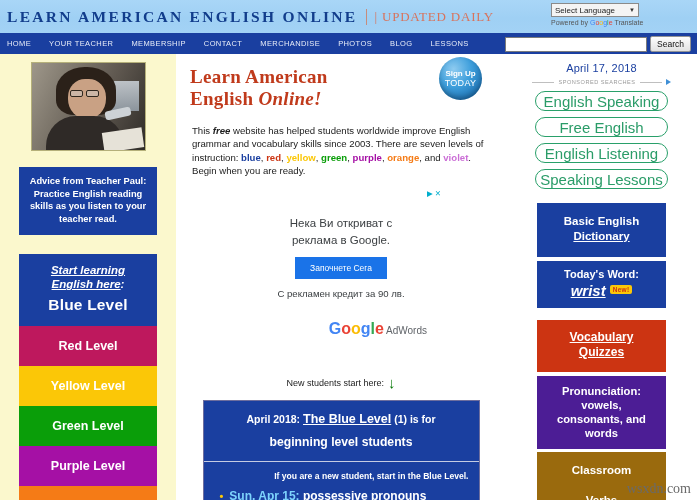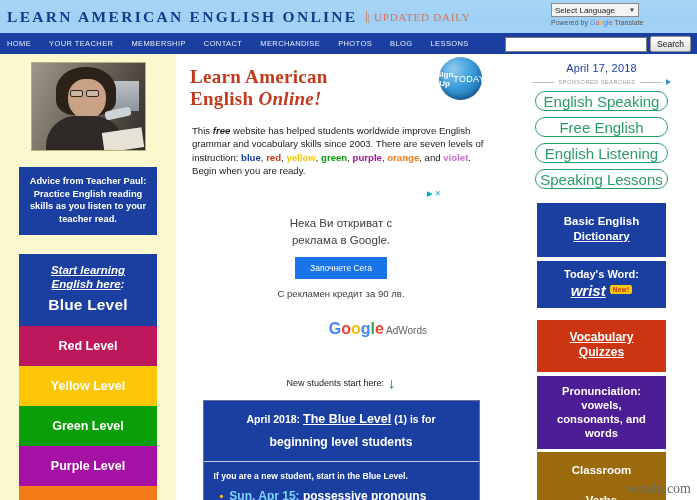--- a/index.html
+++ b/index.html
@@ -24,26 +24,27 @@
     font-family: "Liberation Serif", serif;
     font-size: 15.5px;
     font-weight: bold;
     letter-spacing: 2.3px;
     color: #123d8c;
     padding-left: 7px;
     white-space: nowrap;
   }
   .updated-daily {
     font-family: "Liberation Serif", serif;
-    font-size: 11px;
+    font-size: 13px;
     letter-spacing: 0.8px;
     color: #d8735c;
     margin-left: 9px;
     white-space: nowrap;
     border-left: 1px solid #c78c7c;
+    padding-left: 7px;
   }
   .gtrans {
     position: absolute; right: 6px; top: 3px;
     text-align: left;
     width: 140px;
   }
   .gtrans-select {
     width: 88px; height: 14px;
     border: 1px solid #8a8a8a;
     background: #f4f4f4;
@@ -198,21 +199,21 @@
     color: #c03a1b;
     line-height: 22px;
     letter-spacing: .3px;
   }
   .mid-title .ital { font-style: italic; }
   .signup-badge {
     position: absolute; right: 24px; top: 3px;
     width: 43px; height: 43px; border-radius: 50%;
     background: radial-gradient(circle at 34% 28%, #8ecbf0 0%, #3f9fdc 42%, #1f74b5 78%, #17608f 100%);
     color: #fff; text-align: center;
-    display:flex; flex-direction:row; align-items:center; justify-content:center;
+    display:flex; flex-direction:column; align-items:center; justify-content:center;
     box-shadow: inset 0 -3px 5px rgba(0,0,0,.25);
     margin-left: 44px;
   }
   .signup-badge .su1 { font-size: 8px; font-weight: bold; line-height: 9px; }
   .signup-badge .su2 { font-size: 9px; line-height: 10px; letter-spacing: .3px; }
 
   .mid-para {
     margin: 14px 14px 0 16px;
     font-size: 9.6px;
     line-height: 13.4px;
@@ -280,21 +281,21 @@
   .bp-head {
     text-align: center;
     color: #fff;
     padding: 11px 8px 12px;
     border-bottom: 1px solid #c4cbe3;
   }
   .bp-head .bp-l1 { font-size: 10.5px; font-weight: bold; line-height: 14px; }
   .bp-head .bp-l1 .big { font-size: 12.5px; text-decoration: underline; }
   .bp-head .bp-l2 { font-size: 12.2px; font-weight: bold; margin-top: 9px; }
   .bp-body { padding: 9px 10px 6px; color: #fff; }
-  .bp-note { font-size: 8.6px; font-weight: bold; text-align:left; }
+  .bp-note { font-size: 8.6px; font-weight: bold; text-align:right; }
   .bp-item {
     margin-top: 8px; font-size: 12px; font-weight: bold;
     display: flex; gap: 6px; align-items: baseline; padding-left: 6px;
   }
   .bp-bullet { color:#fbc707; font-size: 11px; line-height: 12px; }
   .bp-date { color:#7dd3fc; }
   .bp-topic { color:#ffffff; }
 
   
   .r-date {

